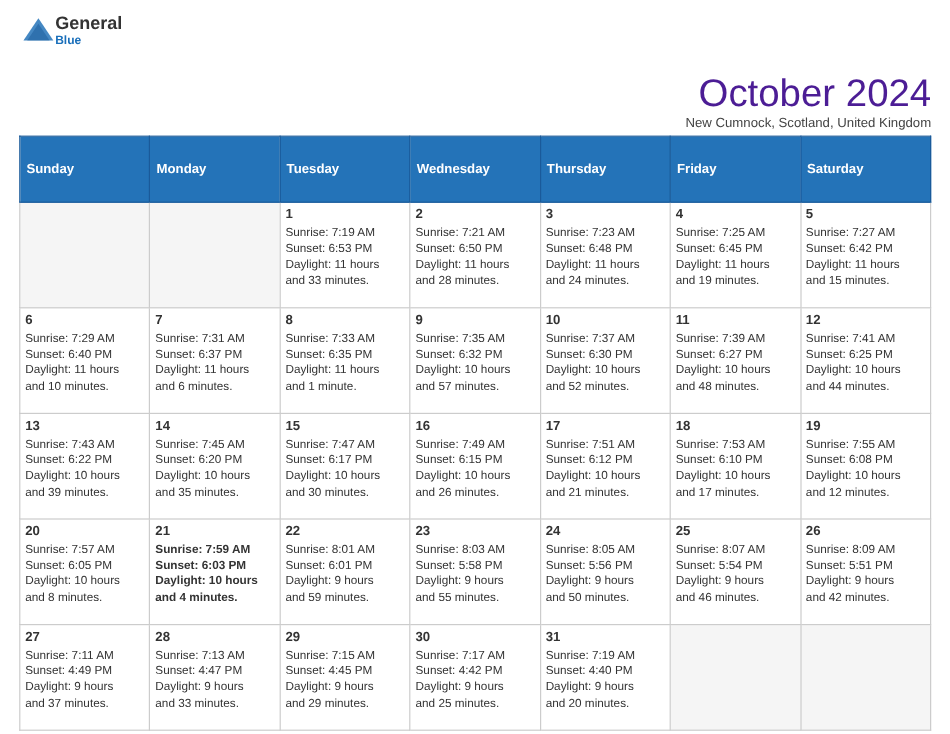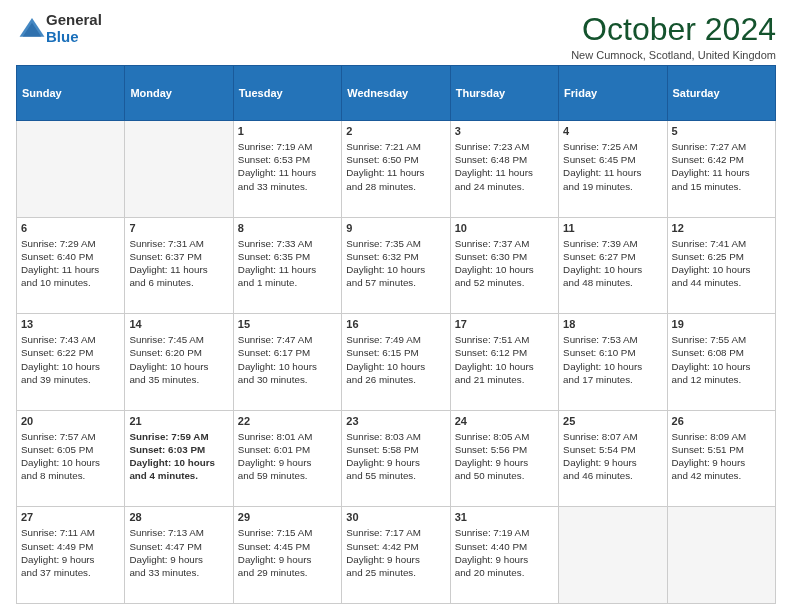--- a/index.html
+++ b/index.html
@@ -28,43 +28,44 @@
       align-items: center;
       gap: 0px;
     }
     .logo-text-general {
       font-size: 15px;
       font-weight: bold;
       color: #333;
       line-height: 1.1;
     }
     .logo-text-blue {
-      font-size: 15px;
+      font-size: 10px;
       font-weight: bold;
       color: #1a6fba;
       line-height: 1.1;
     }
     .logo-icon {
       width: 28px;
       height: 28px;
       margin-left: 2px;
     }
     .logo-block {
       display: flex;
       flex-direction: column;
       line-height: 1.2;
     }
     .title-block {
       text-align: right;
     }
     .month-title {
       font-size: 32px;
       font-weight: normal;
-      color: #14532d;
+      color: #4c1d95;
       line-height: 1.1;
+      margin-top: 48px;
     }
     .location {
       font-size: 11px;
       color: #444;
       margin-top: 2px;
     }
     .calendar {
       flex: 1;
       border: 1px solid #ccc;
       border-collapse: collapse;

